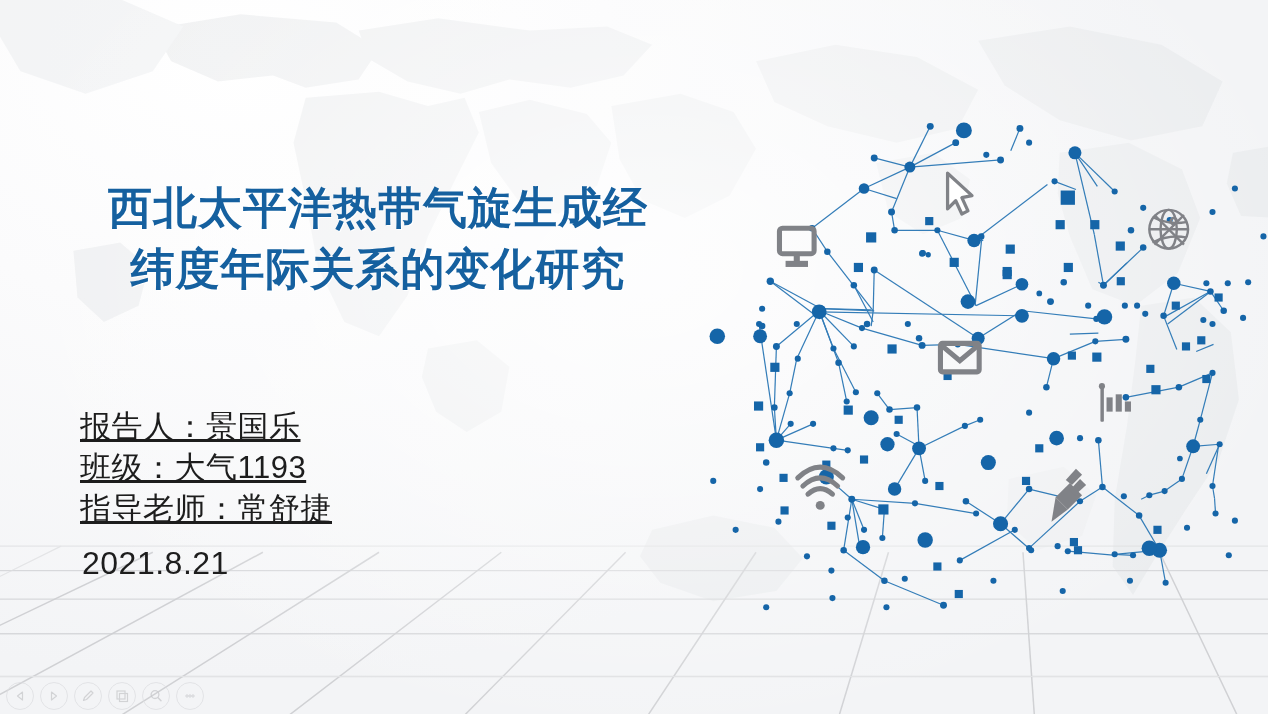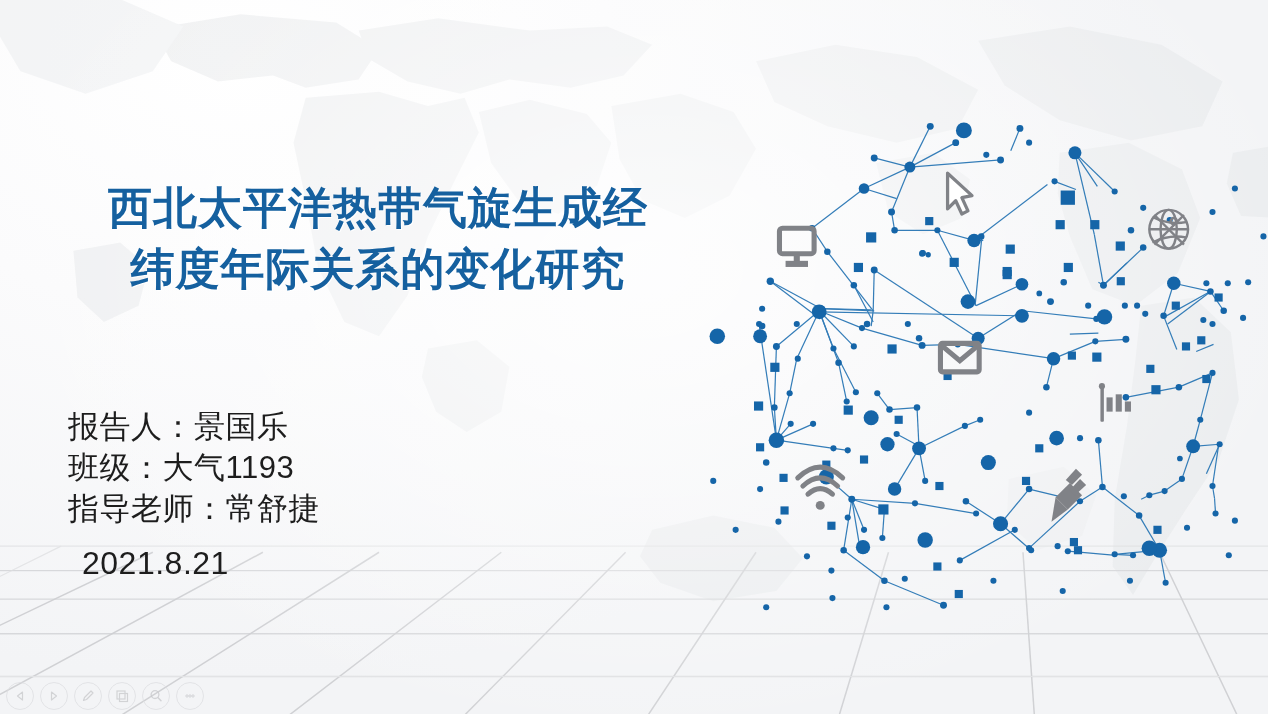--- a/index.html
+++ b/index.html
@@ -25,23 +25,24 @@
   }
   
   #title{
     position:absolute;left:48px;top:178px;width:660px;
     color:#15609f;font-weight:bold;font-size:44px;line-height:1.38;
     letter-spacing:1px;text-align:center;
     text-shadow:1px 1px 0 rgba(255,255,255,.9);
     white-space:pre-line;
   }
   #meta{
-    position:absolute;left:68px;top:406px;width:520px;
+    position:absolute;left:80px;top:406px;width:520px;
     color:#1d1d1d;font-size:31px;line-height:1.33;white-space:pre-line;
     letter-spacing:.5px;
+    text-decoration:underline;
   }
   #date{
     position:absolute;left:82px;top:545px;
     color:#1d1d1d;font-size:32px;letter-spacing:.5px;
   }
   
   #toolbar-rule{
     position:absolute;left:0;top:676px;width:1268px;height:1px;
     background:#e2e3e5;
   }

